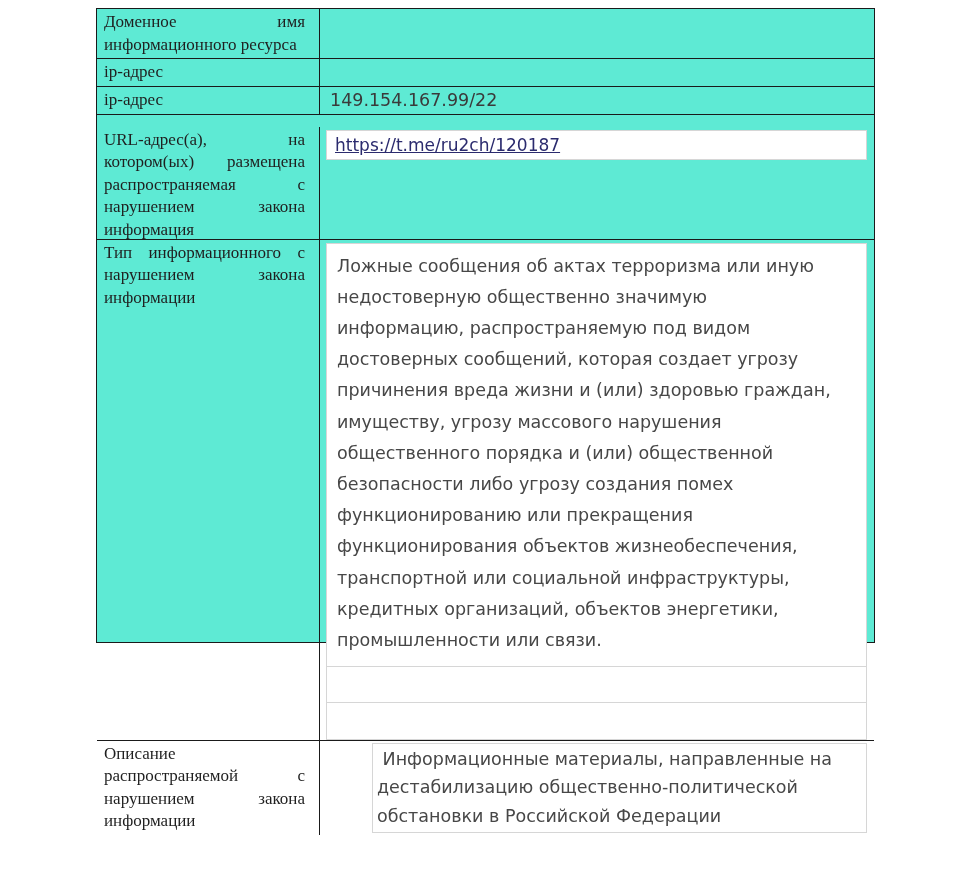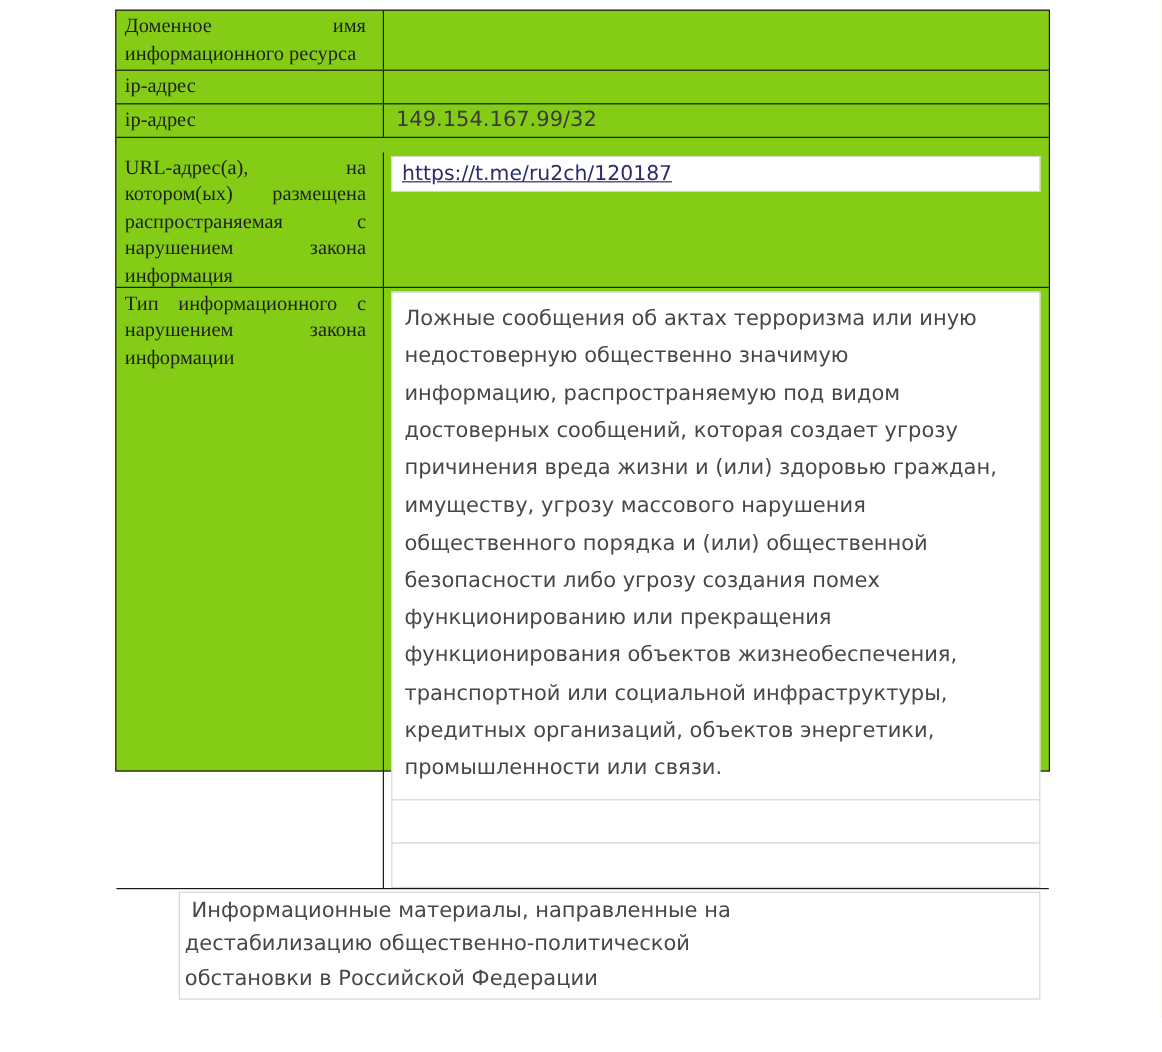--- a/index.html
+++ b/index.html
@@ -11,21 +11,21 @@
   }
   .page { position: relative; width: 968px; height: 877px; background: #ffffff; }
 
   .main-table {
     position: absolute;
     left: 96px; top: 8px;
     width: 779px; height: 635px;
     border: 1.5px solid #1a1a1a;
     display: flex;
     flex-direction: column;
-    background: #84cc16;
+    background: #5eead4;
     justify-content: space-between;
   }
   .row { display: flex; border-bottom: 1.5px solid #1a1a1a; }
   .row:last-child { border-bottom: none; flex: 1; }
 
   .label-cell {
     width: 223px;
     min-width: 223px;
     border-right: 1.5px solid #1a1a1a;
     font-family: "Liberation Serif", "DejaVu Serif", serif;
@@ -101,21 +101,21 @@
       <div class="label-cell">Доменное имя информационного ресурса</div>
     </div>
 
     <div class="row row-ip">
       <div class="label-cell">ip-адрес</div>
     </div>
 
     <div class="row row-ip">
       <div class="label-cell">ip-адрес</div>
       <div class="value-cell">
-        <div class="ip-value">149.154.167.99/32</div>
+        <div class="ip-value">149.154.167.99/22</div>
       </div>
     </div>
 
     <div class="row row-url">
       <div class="label-cell">URL-адрес(а), на котором(ых) размещена распространяемая с нарушением закона информация</div>
       <div class="value-cell">
         <div class="nested-area">
           <div class="nested-cell url-box">
             <a class="url-link">https://t.me/ru2ch/120187</a>
           </div>
@@ -142,20 +142,21 @@
 кредитных организаций, объектов энергетики,
 промышленности или связи.</div>
           </div>
           <div class="nested-cell empty-box-1"></div>
           <div class="nested-cell empty-box-2"></div>
         </div>
       </div>
     </div>
 
     <div class="row">
+      <div class="label-cell">Описание распространяемой с нарушением закона информации</div>
       <div class="value-cell">
         <div class="desc-area">
           <div class="nested-cell">
             <div class="desc-text"> Информационные материалы, направленные на
 дестабилизацию общественно-политической
 обстановки в Российской Федерации</div>
           </div>
         </div>
       </div>
     </div>

